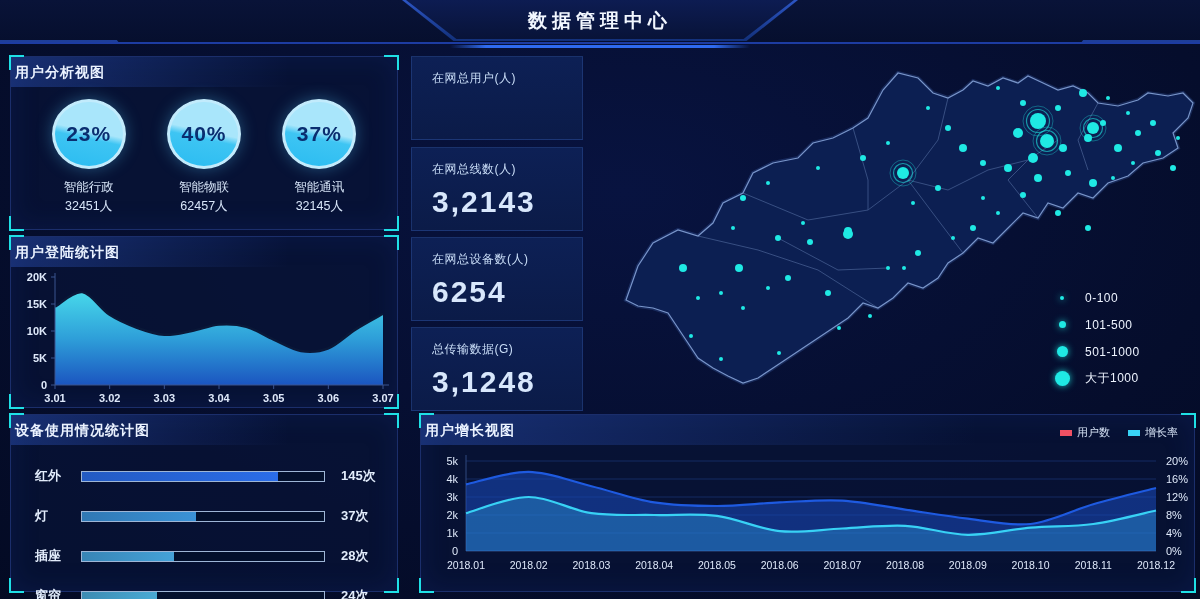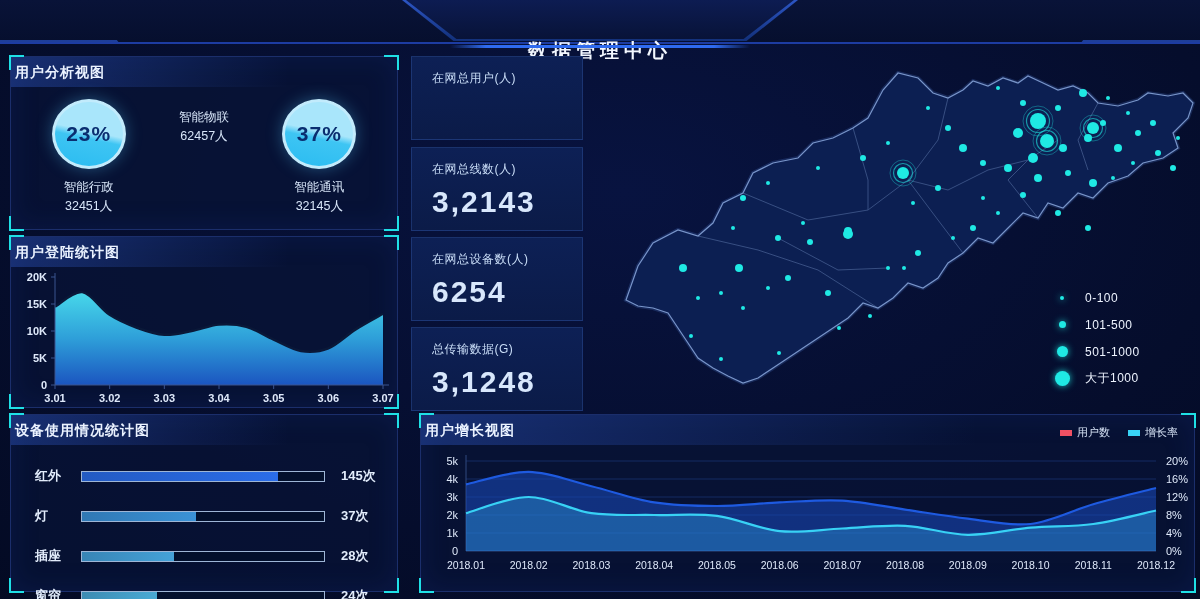--- a/index.html
+++ b/index.html
@@ -13,21 +13,21 @@
   .header-wing{position:absolute;top:0;width:120px;height:40px;border-bottom:2px solid #2a52c8;opacity:.7;}
   .header-wing.left{left:-18px;transform:skewX(38deg);}
   .header-wing.right{right:-18px;transform:skewX(-38deg);}
   .title-trap{position:absolute;top:0;left:50%;transform:translateX(-50%);width:396px;height:41px;
        clip-path:polygon(0 0,100% 0,87% 100%,13% 100%);
        background:linear-gradient(180deg,#2c55c4,#123079);}
   .title-trap-inner{position:absolute;top:0;left:50%;transform:translateX(-50%);width:388px;height:39px;
        clip-path:polygon(0 0,100% 0,87% 100%,13% 100%);
        background:linear-gradient(180deg,#0d1c52,#081338);}
   .page-title{position:absolute;top:8px;left:0;right:0;text-align:center;
-       font-size:19px;font-weight:bold;letter-spacing:5px;color:#f2f7ff;margin-top:30px;}
+       font-size:19px;font-weight:bold;letter-spacing:5px;color:#f2f7ff;}
   .title-underline{position:absolute;top:45px;left:50%;transform:translateX(-50%);width:300px;height:3px;
        background:linear-gradient(90deg,transparent,#2f6bf0 12%,#2f6bf0 88%,transparent);}
   
   .panel{position:absolute;background:rgba(8,19,54,.78);border:1px solid #1b2e6b;
        box-shadow:inset 0 0 28px rgba(22,52,140,.22);box-sizing:border-box;}
   .corner{position:absolute;width:13px;height:13px;border:2px solid #1fe0e6;}
   .corner.tl{top:-2px;left:-2px;border-right:none;border-bottom:none;}
   .corner.tr{top:-2px;right:-2px;border-left:none;border-bottom:none;}
   .corner.bl{bottom:-2px;left:-2px;border-right:none;border-top:none;}
   .corner.br{bottom:-2px;right:-2px;border-left:none;border-top:none;}
@@ -91,20 +91,23 @@
         <div class="gauge">
           <div class="gauge-circle">
             <div class="gauge-pct">23%</div>
           </div>
           <div class="gauge-label">
             <div>智能行政</div>
             <div>32451人</div>
           </div>
         </div>
         <div class="gauge">
+          <div class="gauge-circle">
+            <div class="gauge-pct">40%</div>
+          </div>
           <div class="gauge-label">
             <div>智能物联</div>
             <div>62457人</div>
           </div>
         </div>
         <div class="gauge">
           <div class="gauge-circle">
             <div class="gauge-pct">37%</div>
           </div>
           <div class="gauge-label">

